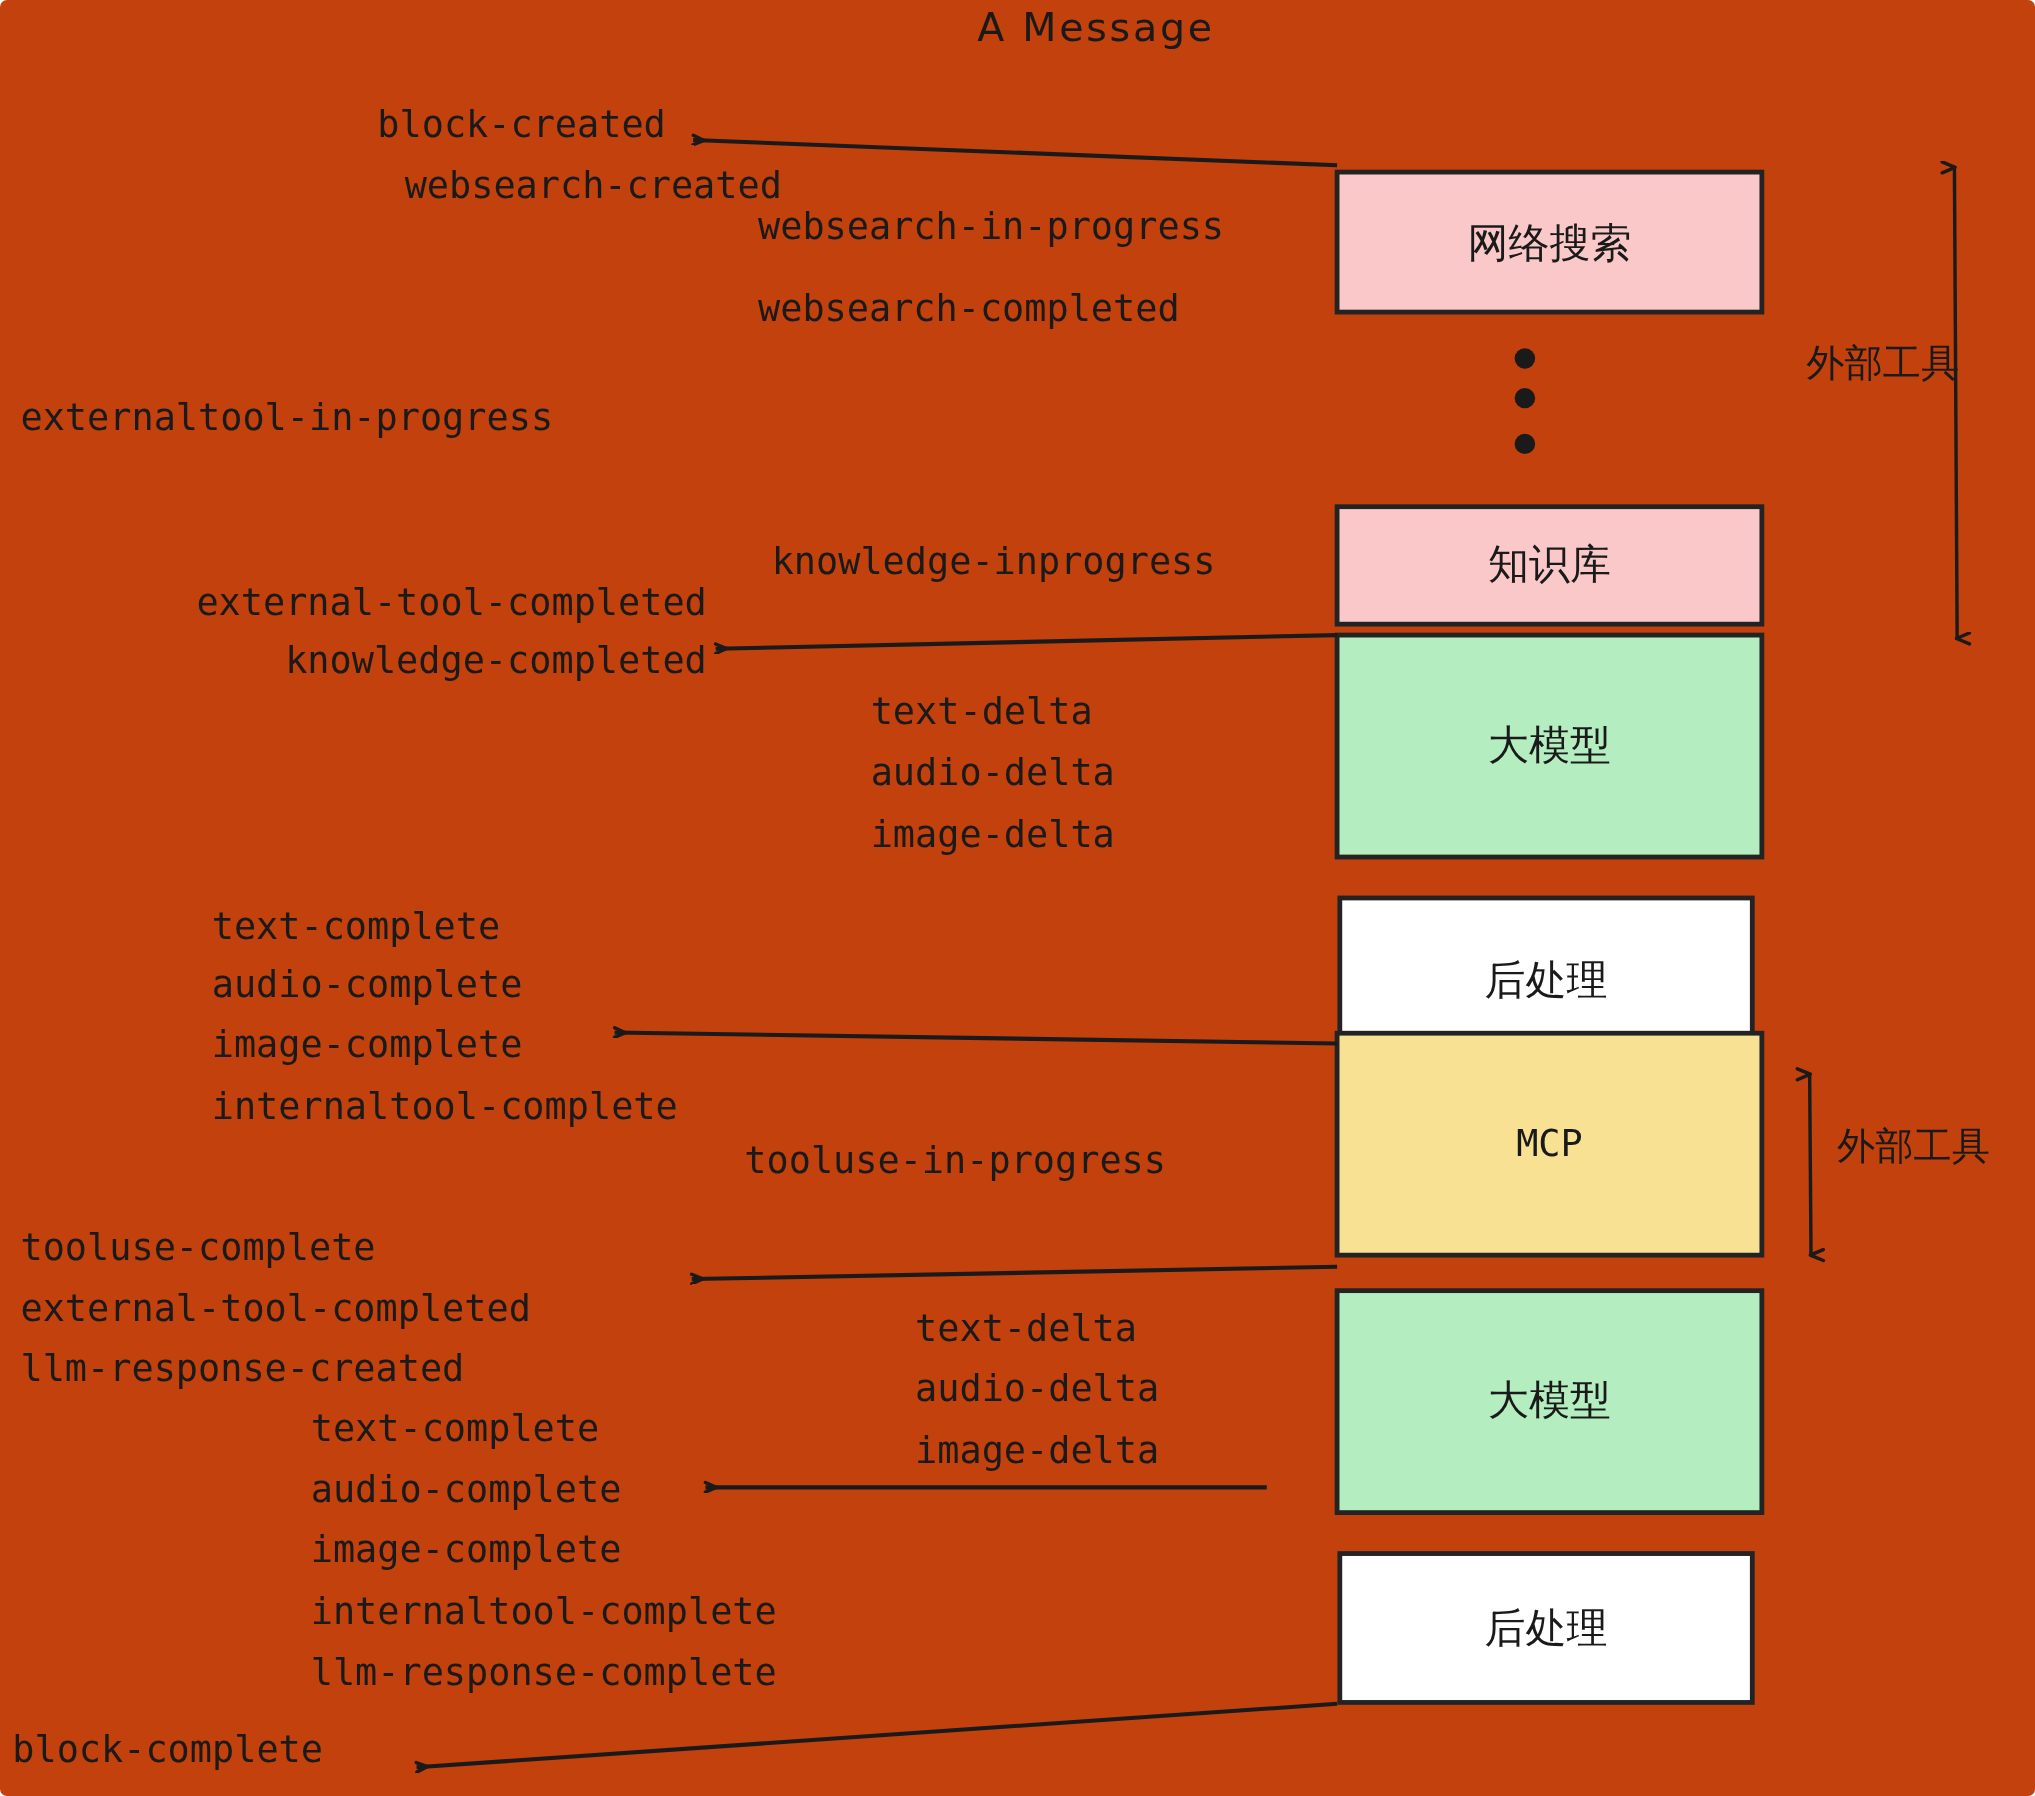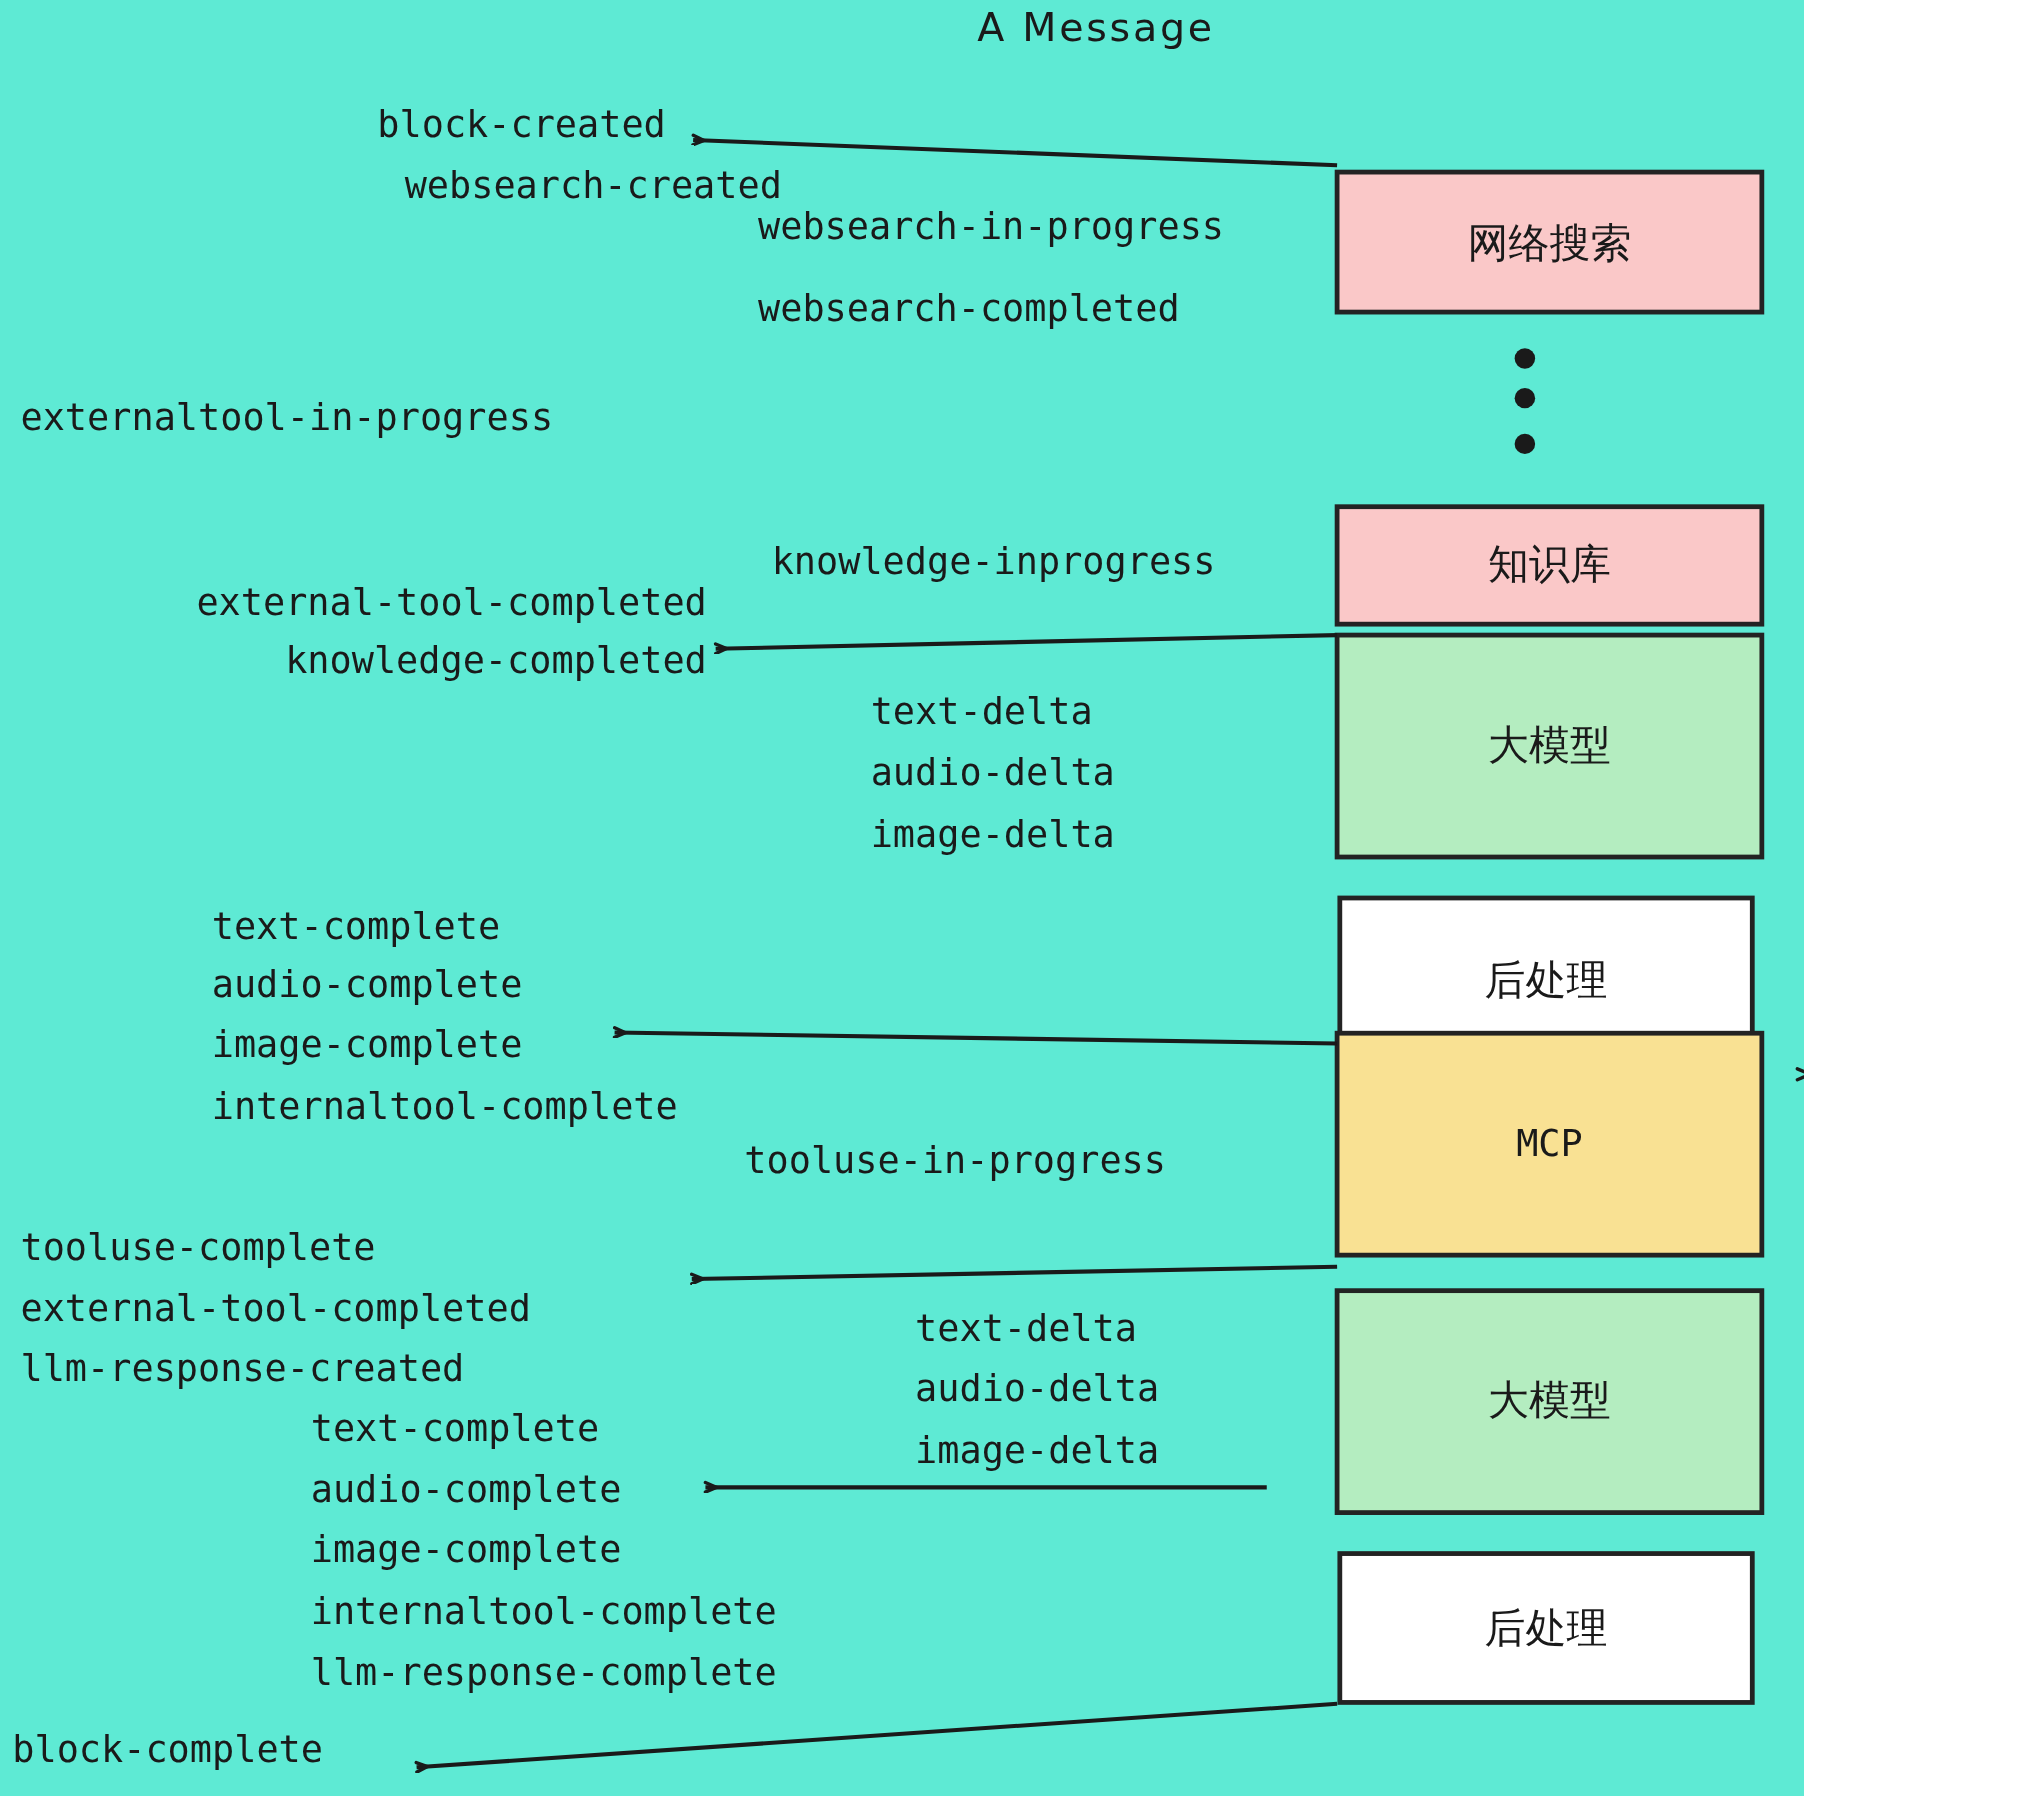--- a/index.html
+++ b/index.html
@@ -5,24 +5,25 @@
   html, body {
     margin: 0;
     padding: 0;
     background: #ffffff;
   }
   body {
     font-family: "DejaVu Sans", sans-serif;
   }
   #stage {
     position: relative;
-    width: 1804px;
+    width: 2035px;
     height: 1796px;
-    background: #5eead4;
+    background: #c2410c;
     overflow: hidden;
+    border-radius: 7px;
   }
   svg.diagram {
     position: absolute;
     left: 0;
     top: 0;
     width: 2035px;
     height: 1796px;
   }
   .evt {
     font-family: "DejaVu Sans Mono", monospace;

